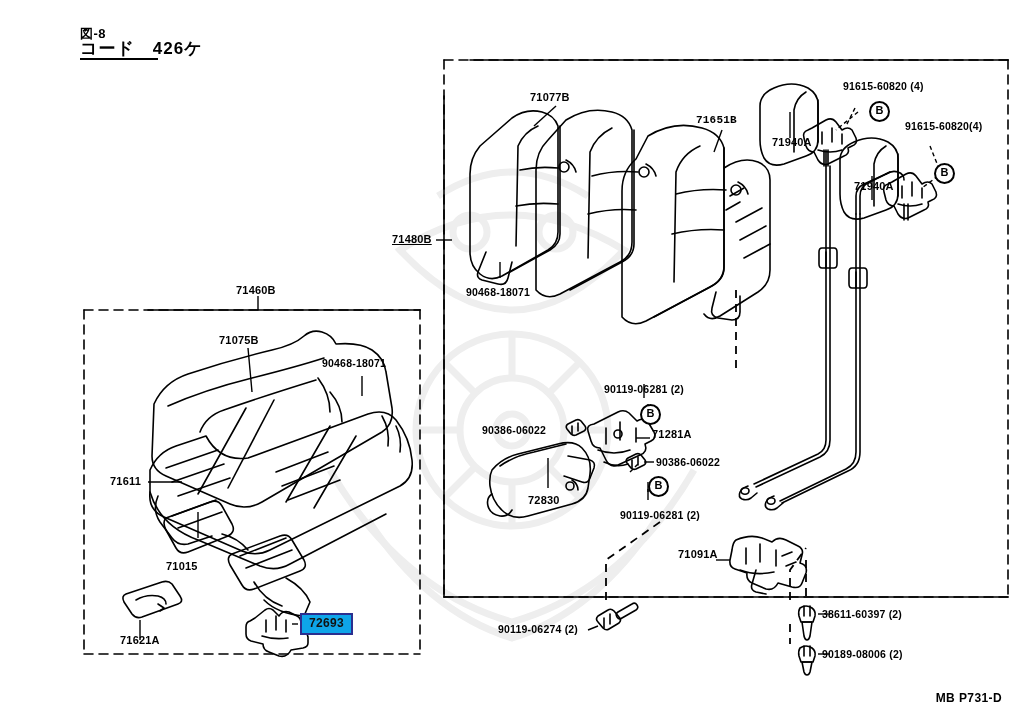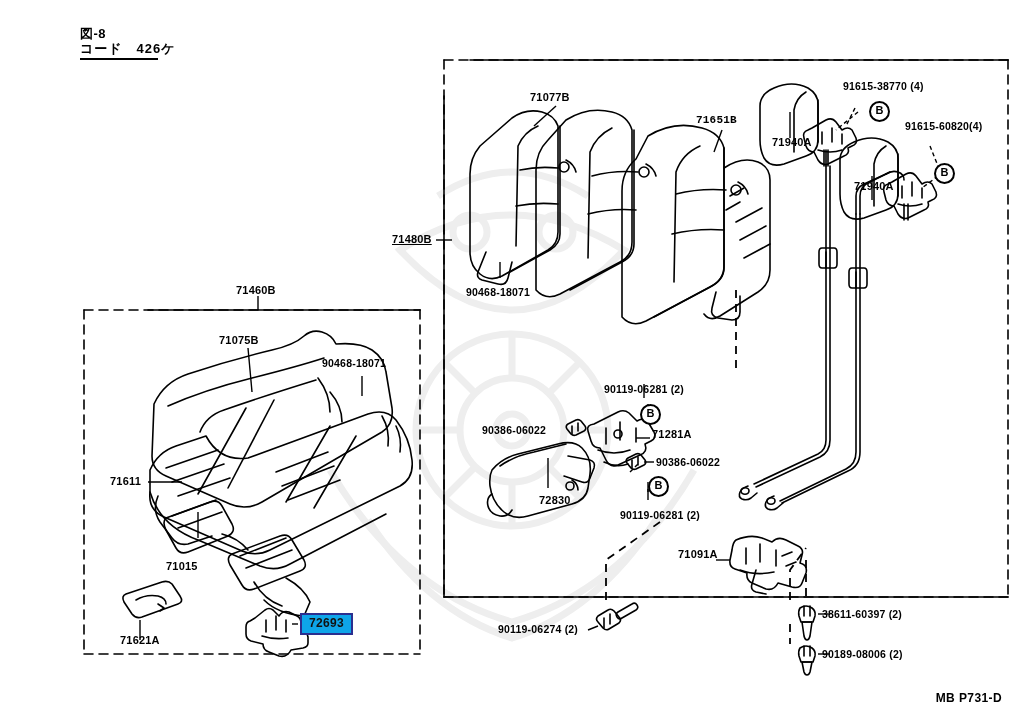--- a/index.html
+++ b/index.html
@@ -4,21 +4,21 @@
 <title>Parts Diagram</title>
 <style>
   html,body{margin:0;padding:0;background:#ffffff;}
   body{width:1024px;height:721px;position:relative;overflow:hidden;
        font-family:"Liberation Sans","DejaVu Sans",sans-serif;color:#000;}
   #page{position:absolute;inset:0;}
 
   
   .hdr{position:absolute;left:80px;top:26px;}
   .hdr .l1{font-size:13px;font-weight:bold;letter-spacing:.5px;line-height:15px;}
-  .hdr .l2{font-size:13px;font-weight:bold;letter-spacing:1px;line-height:16px;}
+  .hdr .l2{font-size:17px;font-weight:bold;letter-spacing:1px;line-height:16px;}
   .hdr .rule{width:78px;height:2px;background:#000;margin-top:1px;}
 
   
   svg.layer{position:absolute;left:0;top:0;width:1024px;height:721px;}
 
   
   .lbl{position:absolute;font-size:11px;font-weight:bold;letter-spacing:.2px;
        white-space:nowrap;line-height:12px;color:#000;}
   .lbl.sm{font-size:10.5px;}
 
@@ -329,30 +329,30 @@
   <div class="lbl sm" style="left:322px;top:357px;">90468-18071</div>
   <div class="lbl" style="left:110px;top:475px;text-align:right;">71611</div>
   <div class="lbl" style="left:166px;top:560px;">71015</div>
   <div class="lbl" style="left:120px;top:634px;">71621A</div>
 
   <div class="hl" style="left:300px;top:613px;">72693</div>
 
   <div class="lbl" style="left:392px;top:233px;text-decoration:underline;">71480B</div>
   <div class="lbl" style="left:530px;top:91px;">71077B</div>
   <div class="lbl" style="left:696px;top:114px;font-family:Liberation Mono, monospace;">71651B</div>
-  <div class="lbl sm" style="left:843px;top:80px;">91615-38770 (4)</div>
+  <div class="lbl sm" style="left:843px;top:80px;">91615-60820 (4)</div>
   <div class="lbl sm" style="left:905px;top:120px;">91615-60820(4)</div>
   <div class="lbl" style="left:772px;top:136px;">71940A</div>
   <div class="lbl" style="left:854px;top:180px;">71940A</div>
   <div class="lbl sm" style="left:466px;top:286px;">90468-18071</div>
   <div class="lbl sm" style="left:604px;top:383px;">90119-06281 (2)</div>
   <div class="lbl sm" style="left:482px;top:424px;">90386-06022</div>
   <div class="lbl" style="left:652px;top:428px;">71281A</div>
   <div class="lbl sm" style="left:656px;top:456px;">90386-06022</div>
-  <div class="lbl" style="left:528px;top:494px;margin-left:11px;">72830</div>
+  <div class="lbl" style="left:528px;top:494px;">72830</div>
   <div class="lbl sm" style="left:620px;top:509px;">90119-06281 (2)</div>
   <div class="lbl" style="left:678px;top:548px;">71091A</div>
 
   <div class="lbl sm" style="left:498px;top:623px;">90119-06274 (2)</div>
   <div class="lbl sm" style="left:822px;top:608px;">38611-60397 (2)</div>
   <div class="lbl sm" style="left:822px;top:648px;">90189-08006 (2)</div>
 
   <div class="footer">MB P731-D</div>
 </div>
 

